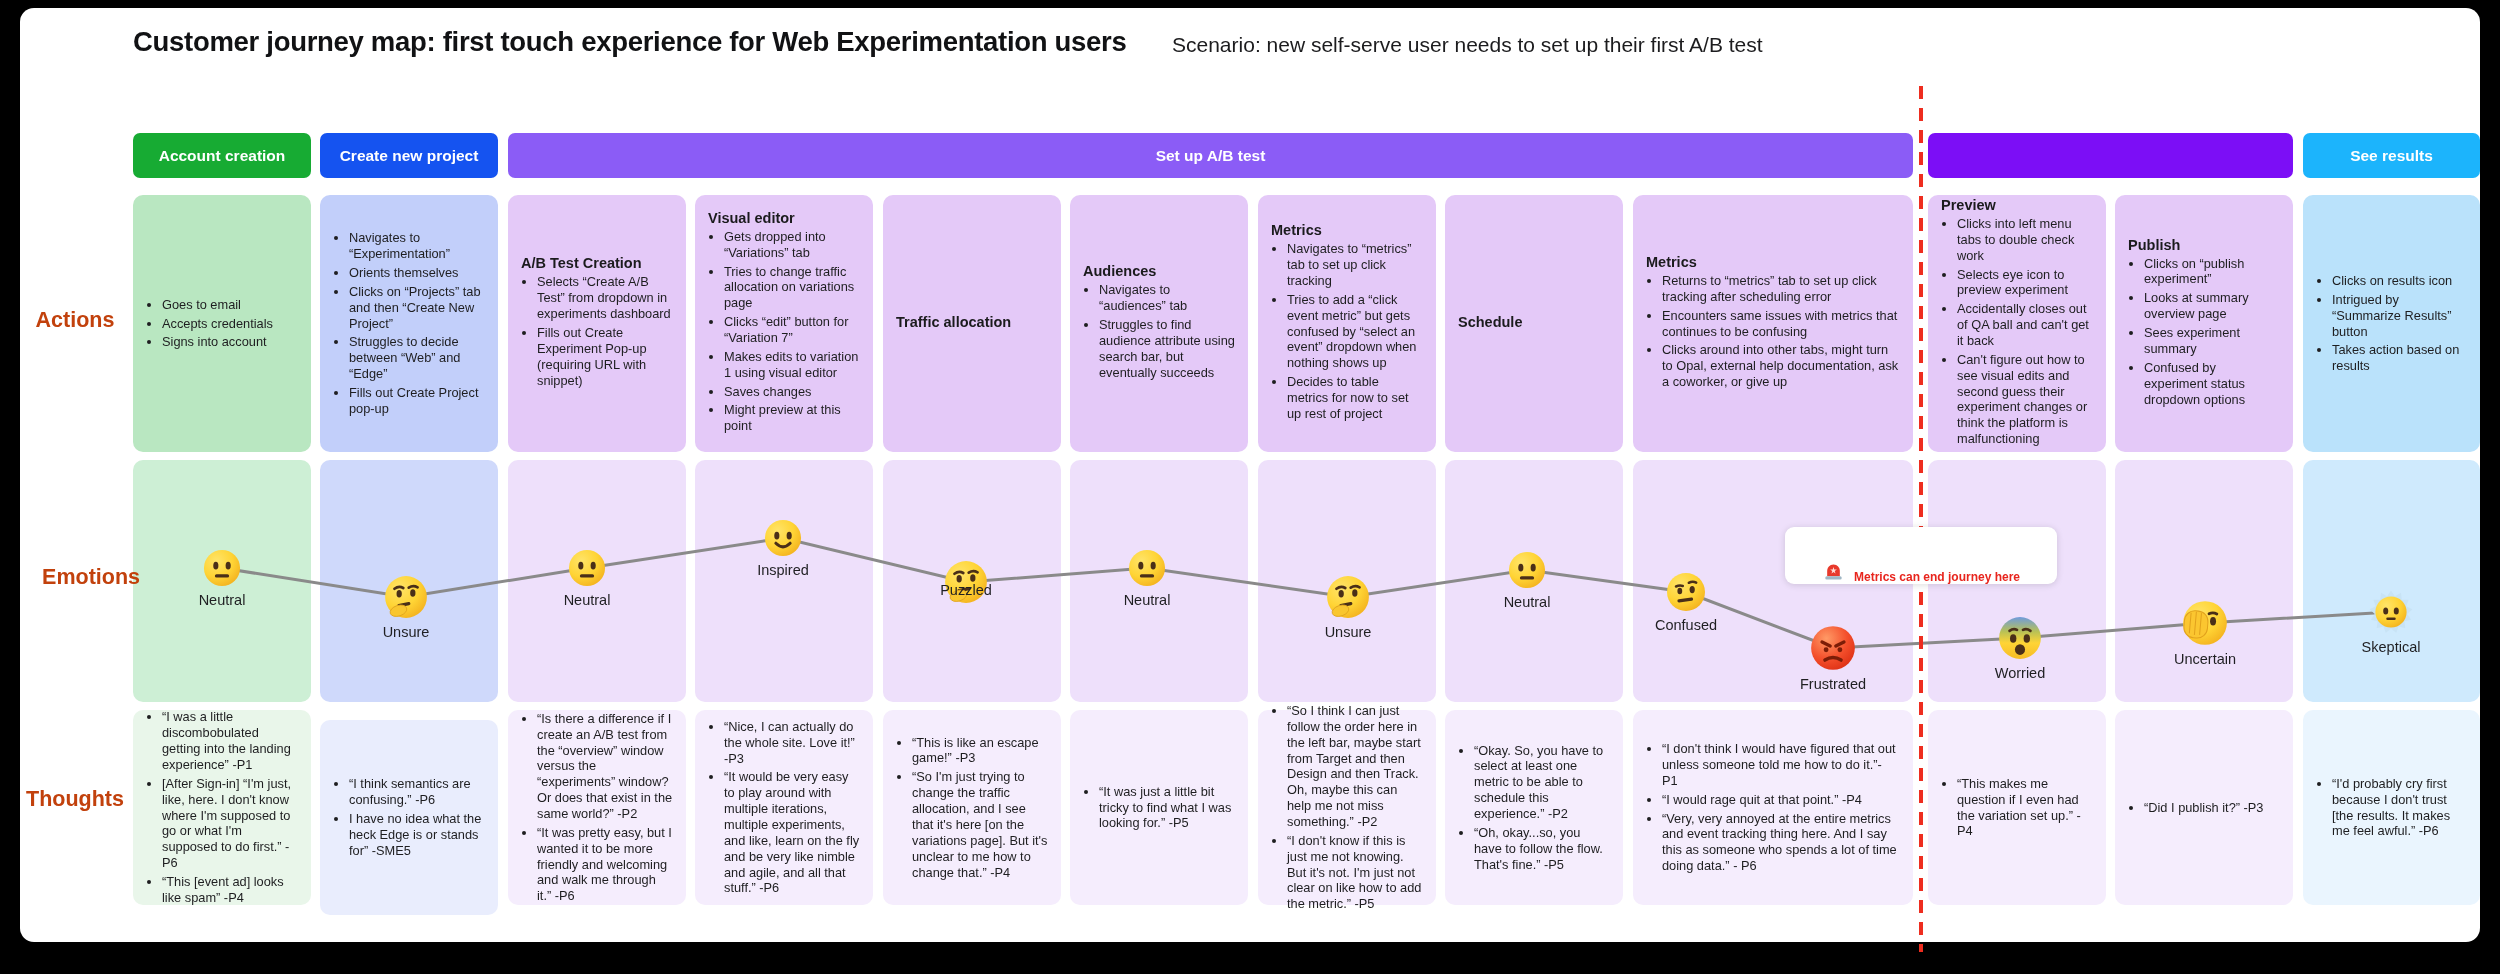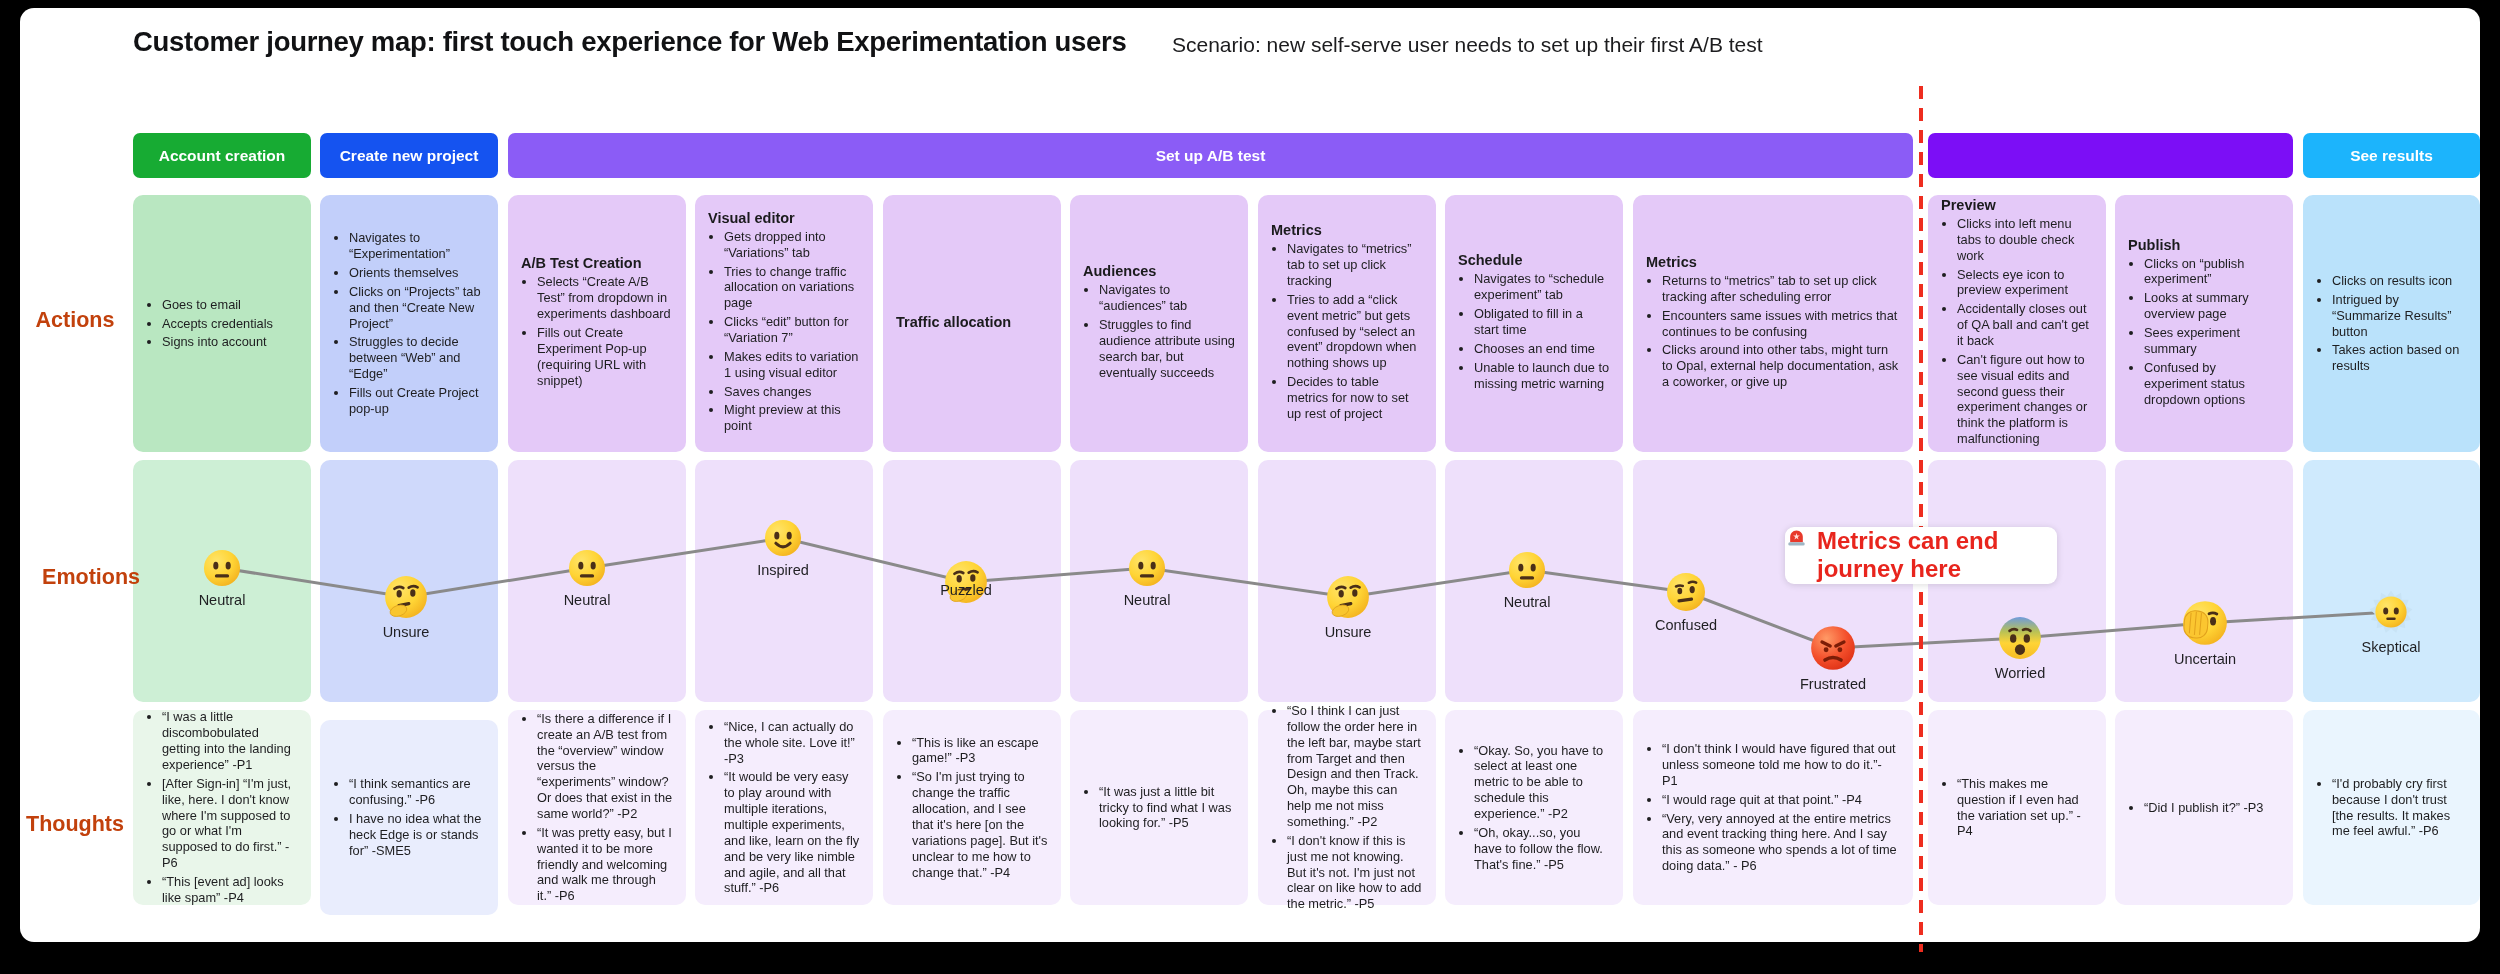--- a/index.html
+++ b/index.html
@@ -16,34 +16,34 @@
   .cell{position:absolute;border-radius:10px;display:flex;align-items:center;box-sizing:border-box;padding:12px 13px;z-index:1;}
   .cell .inner{width:100%;}
   .card-title{font-weight:bold;font-size:14.5px;color:#1b1b1d;margin:0 0 3px 0;}
   .cell ul{margin:0;padding-left:16px;}
   .cell li{font-size:12.8px;line-height:1.24;color:#1e1e20;margin:3px 0;}
   #curve{position:absolute;left:0;top:0;z-index:2;pointer-events:none;}
   .divider{position:absolute;top:86px;width:4px;height:866px;z-index:3;}
   .enode{position:absolute;z-index:4;line-height:0;}
   .elabel{position:absolute;z-index:4;font-size:14.5px;color:#1f1f22;text-align:center;width:160px;}
   .callout{position:absolute;background:#fff;border-radius:9px;box-shadow:0 1px 7px rgba(0,0,0,.14);
-           display:flex;align-items:flex-start;justify-content:center;gap:9px;z-index:5;font-weight:bold;font-size:24px;}
+           display:flex;align-items:flex-end;justify-content:center;gap:9px;z-index:5;font-weight:bold;font-size:12px;}
   .callout .siren{line-height:0;}
 </style>
 </head>
 <body>
 
 <div class="canvas"></div>
 
 <div class="title">Customer journey map: first touch experience for Web Experimentation users</div>
 <div class="subtitle">Scenario: new self-serve user needs to set up their first A/B test</div>
 
 <div class="row-label" style="top:308px;">Actions</div>
 <div class="row-label" style="top:565px;text-align:right;">Emotions</div>
-<div class="row-label" style="top:812px;">Thoughts</div>
+<div class="row-label" style="top:787px;">Thoughts</div>
 
 <div id="bars">
     <div class="bar" style="left: 133px; width: 178px; background: rgb(23, 171, 51);">
       <span>Account creation</span>
     </div>
     <div class="bar" style="left: 320px; width: 178px; background: rgb(21, 83, 240);">
       <span>Create new project</span>
     </div>
     <div class="bar" style="left: 508px; width: 1405px; background: #8b5cf6;">
       <span>Set up A/B test</span>
@@ -181,26 +181,20 @@
       <div class="inner">
         <ul>
           <li>“So I think I can just follow the order here in the left bar, maybe start from Target and then Design and then Track. Oh, maybe this can help me not miss something.” -P2</li>
           <li>“I don't know if this is just me not knowing. But it's not. I'm just not clear on like how to add the metric.” -P5</li>
         </ul>
       </div>
     </div>
     <div class="cell" style="left: 1445px; width: 178px; top: 195px; height: 257px; background: rgb(228, 201, 248);">
       <div class="inner">
         <div class="card-title">Schedule</div>
-        <ul>
-          <li>Navigates to “schedule experiment” tab</li>
-          <li>Obligated to fill in a start time</li>
-          <li>Chooses an end time</li>
-          <li>Unable to launch due to missing metric warning</li>
-        </ul>
       </div>
     </div>
     <div class="cell" style="left: 1445px; width: 178px; top: 460px; height: 242px; background: rgb(238, 224, 251);"></div>
     <div class="cell" style="left: 1445px; width: 178px; top: 710px; height: 195px; background: rgb(245, 237, 253);">
       <div class="inner">
         <ul>
           <li>“Okay. So, you have to select at least one metric to be able to schedule this experience.” -P2</li>
           <li>“Oh, okay...so, you have to follow the flow. That's fine.” -P5</li>
         </ul>
       </div>

